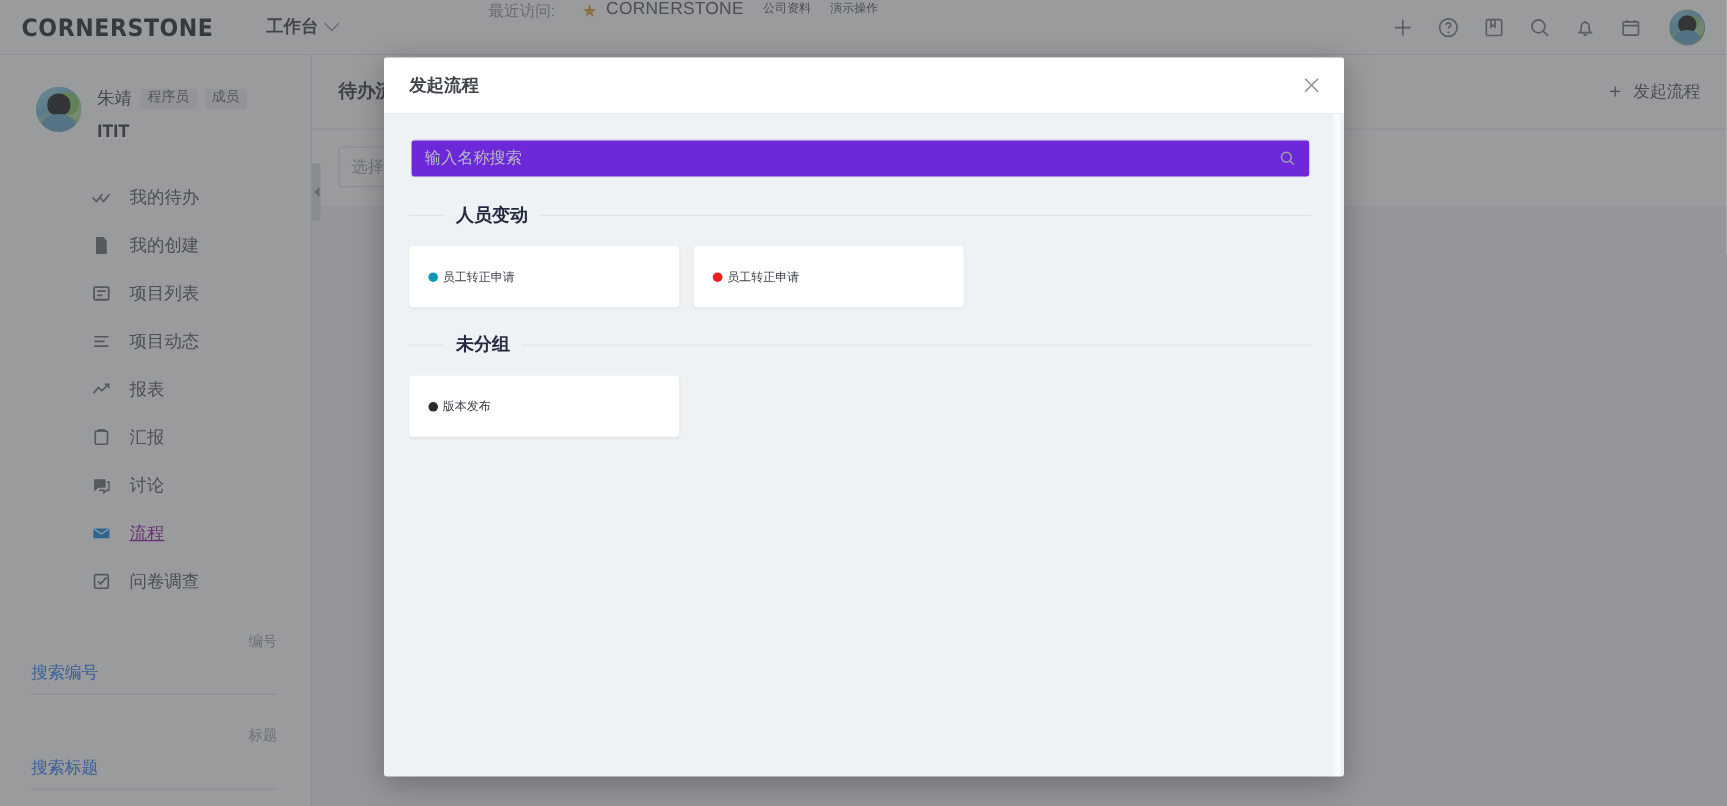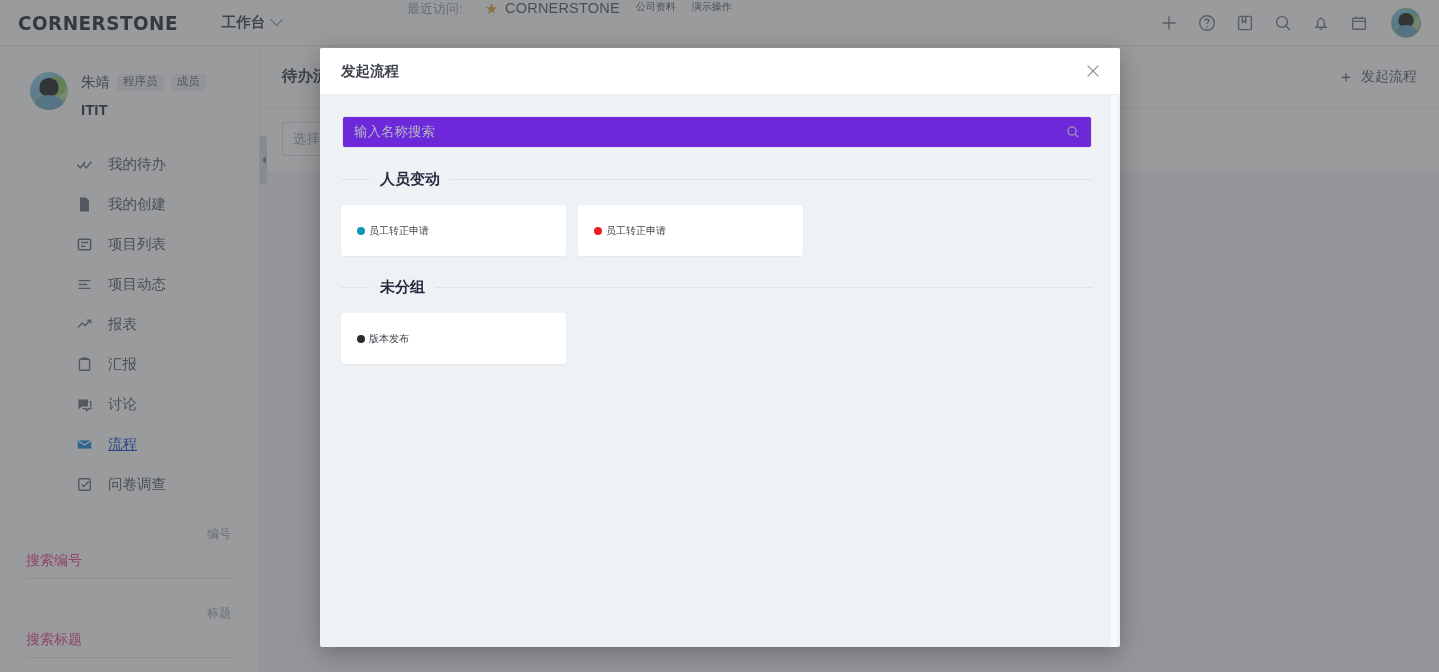--- a/index.html
+++ b/index.html
@@ -92,27 +92,27 @@
   }
   .team { font-size: 15px; font-weight: 700; color: #3b4048; margin-top: 9px; }
 
   .nav { margin-top: 26px; margin-left: 44px; }
   .nav-item {
     display: flex; align-items: center; height: 40px; padding-left: 32px;
     color: #5d626a; font-size: 14.5px; cursor: pointer;
   }
   .nav-item .nicon { width: 17px; height: 17px; margin-right: 15px; color: #70757d; flex:0 0 17px; }
   .nav-item .nicon svg { display: block; }
-  .nav-item.active { color: #1d4ed8; text-decoration: underline; }
+  .nav-item.active { color: #a21caf; text-decoration: underline; }
   .nav-item.active .nicon { color: #1c8fe0; }
 
   .filters { padding: 22px 28px 0 26px; }
   .filter-label { font-size: 12px; color: #a3a8ae; margin-bottom: 9px; text-align: right; }
   .filter-input {
-    font-size: 14px; color: #ec4899; padding-bottom: 8px;
+    font-size: 14px; color: #3b82f6; padding-bottom: 8px;
     border-bottom: 1px solid #e3e5e8; margin-bottom: 26px;
   }
 
   
   .main { position: absolute; top: 46px; left: 260px; right: 0; bottom: 0; background:#f4f5f7; }
   .page-head {
     height: 62px; background:#fff; display:flex; align-items:center;
     padding: 0 22px 0 22px; border-bottom: 1px solid #eceef0; position: relative;
   }
   .page-title { font-size: 15.5px; font-weight: 700; color:#44494f; }

